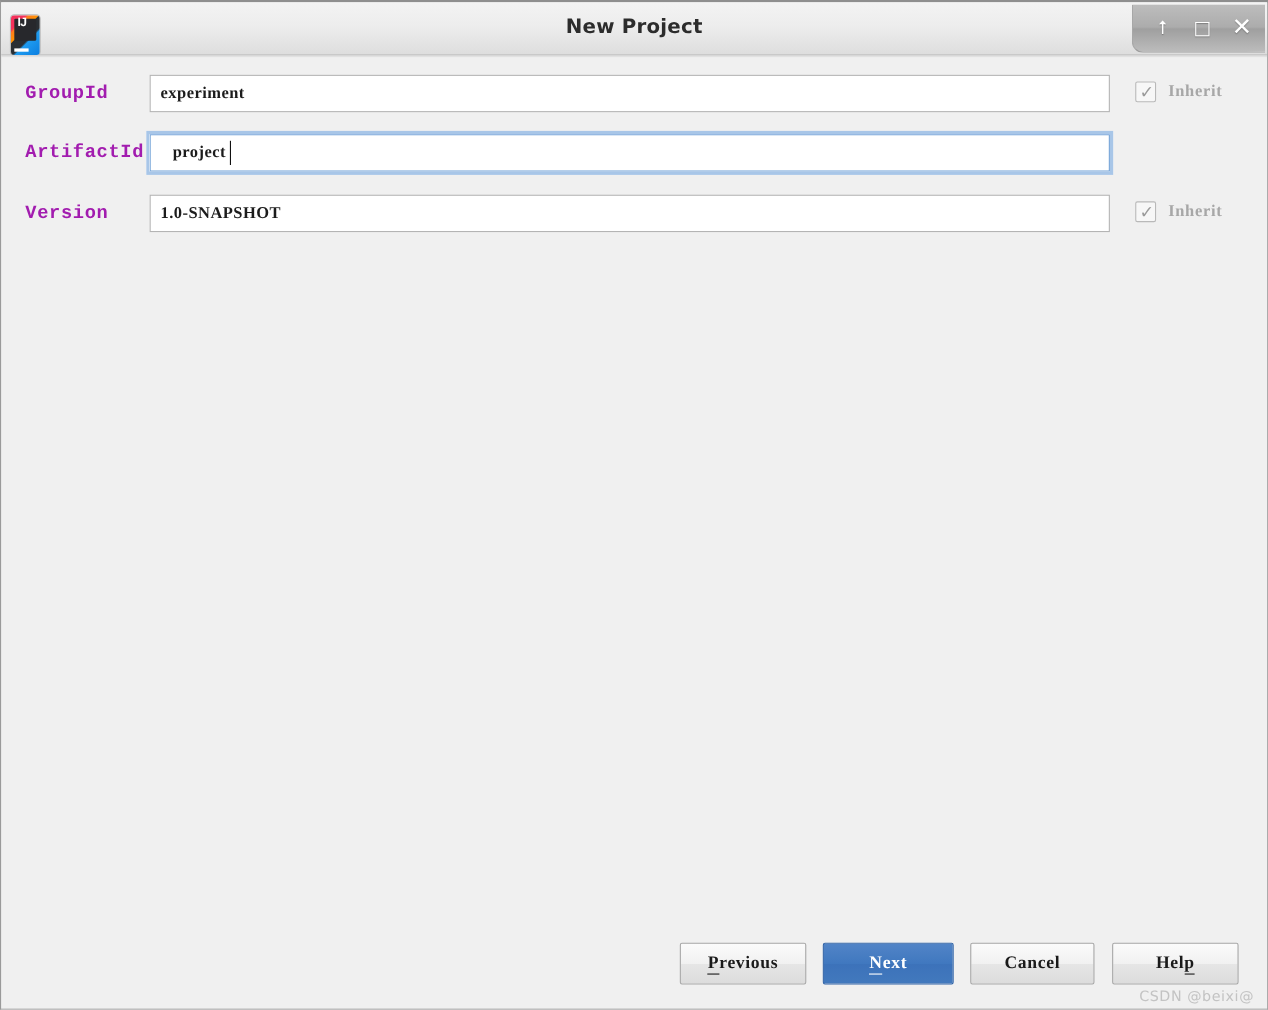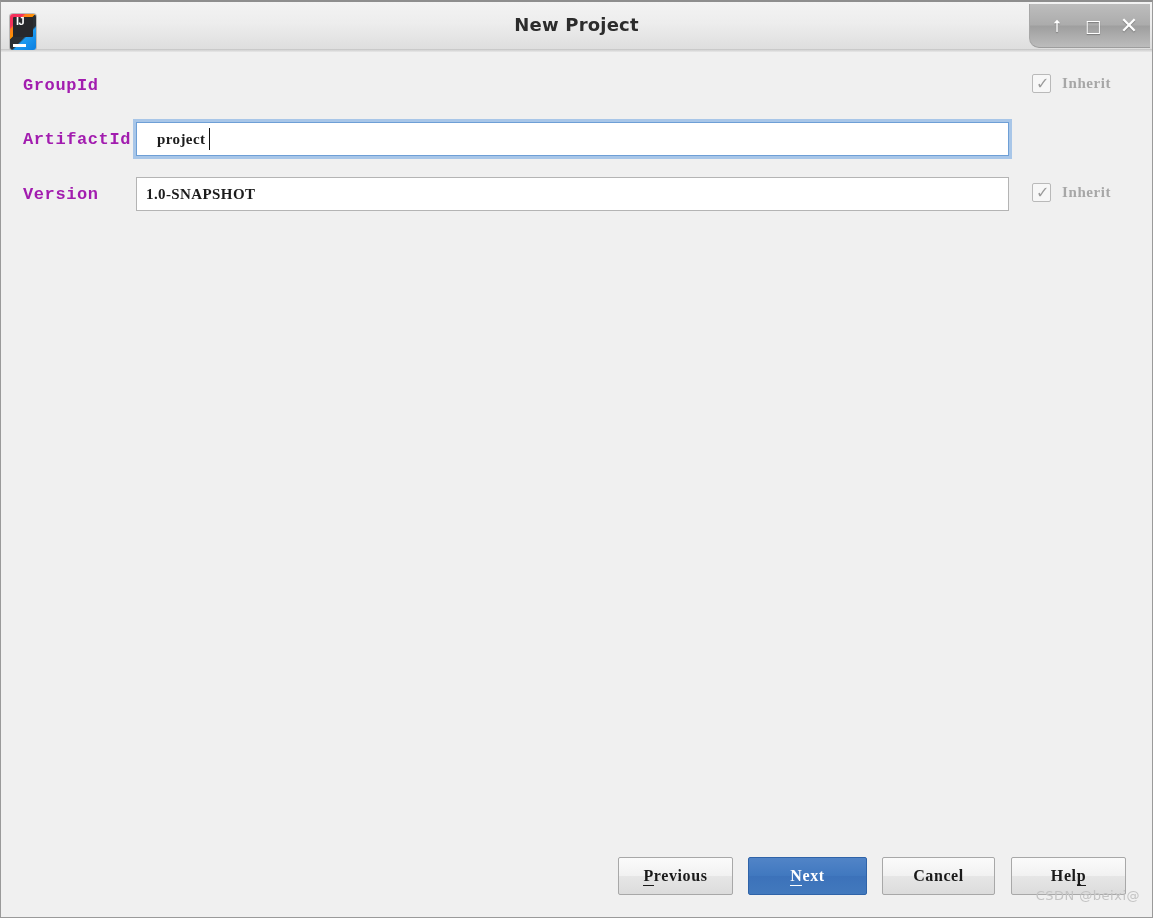--- a/index.html
+++ b/index.html
@@ -269,21 +269,21 @@
   }
   #btn-previous { left: 617px;  width: 115px; text-align: center; }
   #btn-next     { left: 747px;  width: 119px; text-align: center; }
   #btn-cancel   { left: 881px;  width: 113px; }
   #btn-help     { left: 1010px; width: 115px; }
 
   
   #watermark {
     position: absolute;
     right: 12px;
-    bottom: 14px;
+    bottom: 3px;
     font-family: "DejaVu Sans", sans-serif;
     font-size: 13px;
     color: #c3c3c3;
     letter-spacing: 0.5px;
     white-space: nowrap;
   }
 </style>
 </head>
 <body>
 
@@ -304,20 +304,21 @@
       <div class="win-btn" id="btn-max">□</div>
       <div class="win-btn" id="btn-close">✕</div>
     </div>
   </div>
   <div id="titlebar-line"></div>
 
   <div id="form-area">
 
     <div class="form-row" id="row-groupid">
       <div class="field-label">GroupId</div>
+      <input class="text-input" id="input-groupid" type="text" value="experiment" style="">
       <div class="inherit-group">
         <div class="checkbox">
           <span class="tick">✓</span>
         </div>
         <div class="inherit-label">Inherit</div>
       </div>
     </div>
 
     <div class="form-row" id="row-artifactid">
       <div class="field-label">ArtifactId</div>

